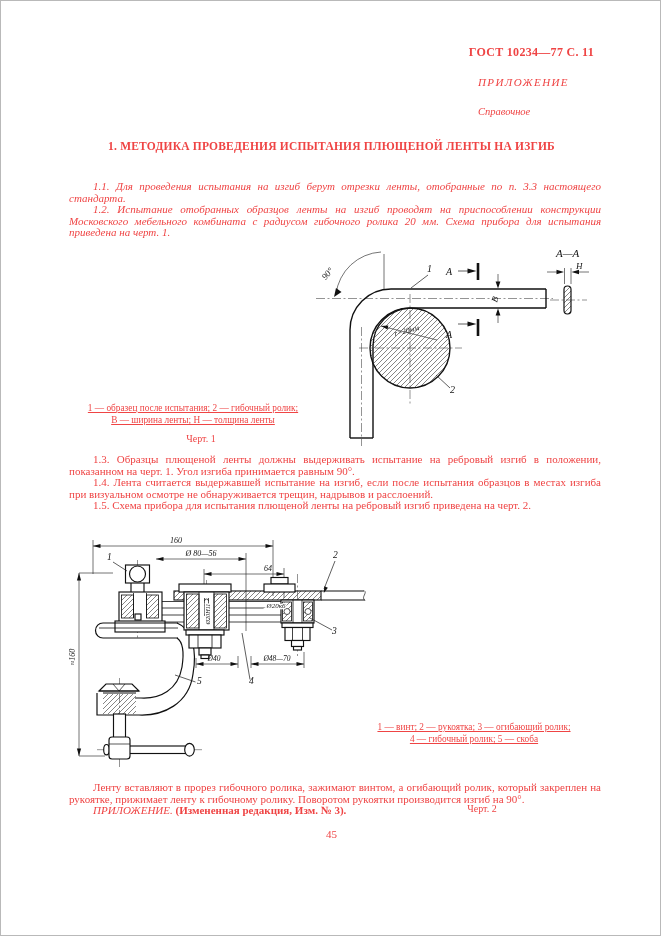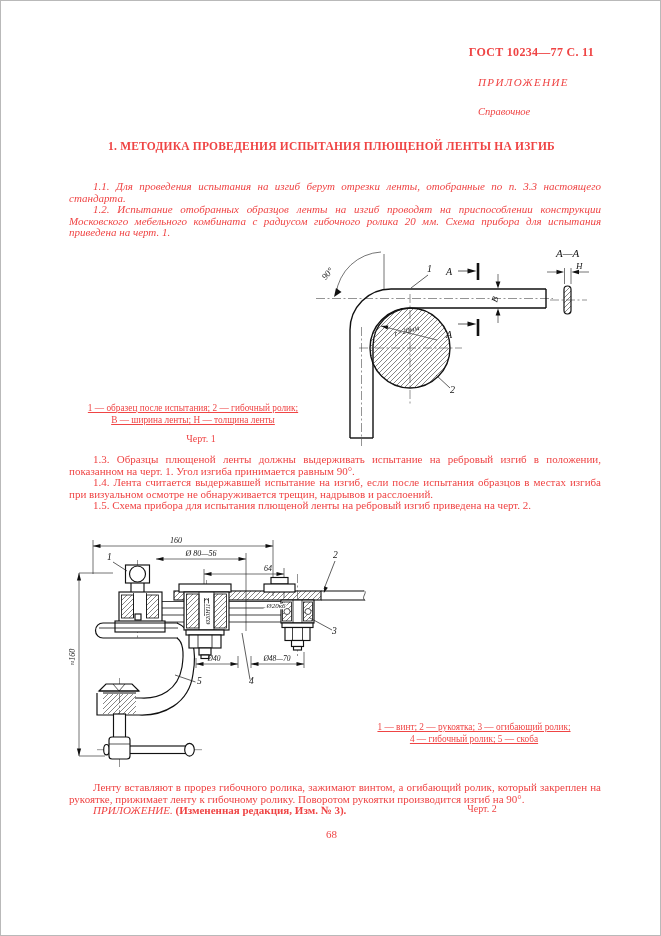--- a/index.html
+++ b/index.html
@@ -309,15 +309,15 @@
     <div>1 — винт; 2 — рукоятка; 3 — огибающий ролик;</div>
     <div>4 — гибочный ролик; 5 — скоба</div>
   </div>
   <div class="abs chert2">Черт. 2</div>
 
   <div class="abs textblock tb3">
     <p>Ленту вставляют в прорез гибочного ролика, зажимают винтом, а огибающий ролик, который закреплен на рукоятке, прижимает ленту к гибочному ролику. Поворотом рукоятки производится изгиб на 90°.</p>
     <p><span class="amend-lead">ПРИЛОЖЕНИЕ.</span> <span class="amend-bold">(Измененная редакция, Изм. № 3).</span></p>
   </div>
 
-  <div class="abs pagenum">68</div>
+  <div class="abs pagenum">45</div>
 
 </div>
 
 </body></html>

